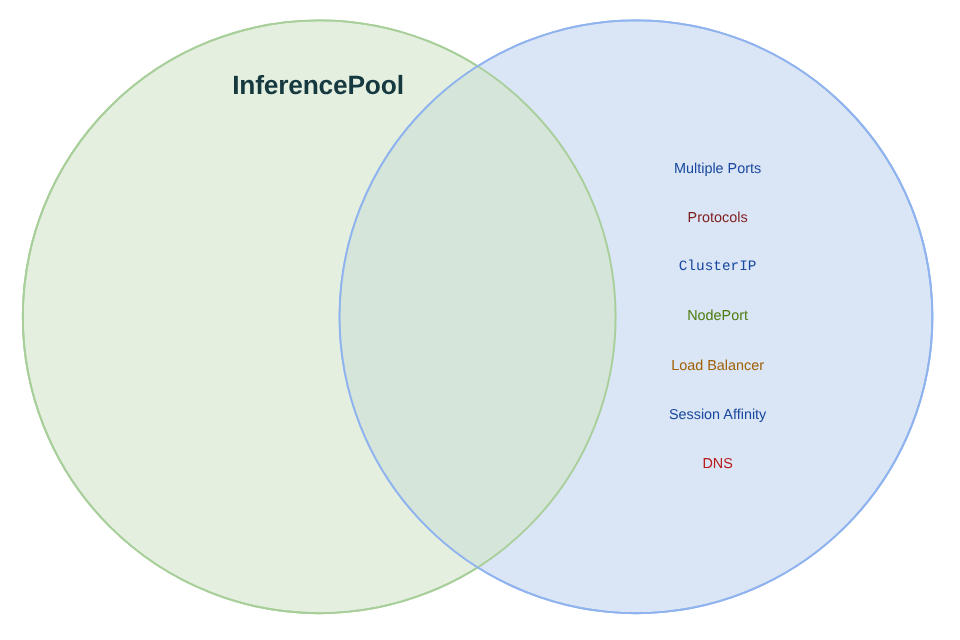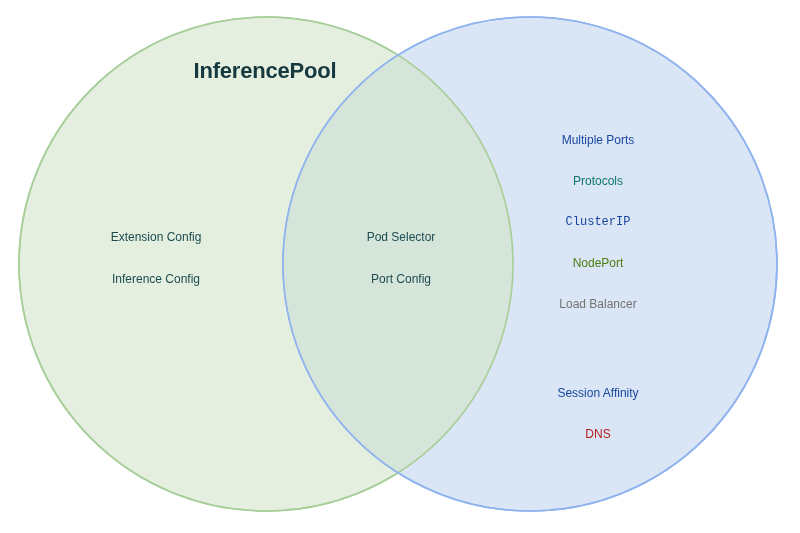--- a/index.html
+++ b/index.html
@@ -121,34 +121,26 @@
 
     <circle cx="266" cy="264" r="247" fill="none" stroke="#a8cf9a" stroke-width="1.6"></circle>
     <circle cx="530" cy="264" r="247" fill="none" stroke="#8fb3ee" stroke-width="1.6"></circle>
   </svg>
 
   <div class="label-layer">
 
     <div class="venn-title" id="title-left" style="color: rgb(22, 56, 63);">InferencePool</div>
 
 
-    <div class="item-list" id="list-left">
-      <div class="venn-item" style="color: rgb(28, 76, 81);">Extension Config</div>
-      <div class="venn-item" style="color: rgb(28, 76, 81);">Inference Config</div>
-    </div>
 
-    <div class="item-list" id="list-center">
-      <div class="venn-item" style="color: rgb(28, 76, 81);">Pod Selector</div>
-      <div class="venn-item" style="color: rgb(28, 76, 81);">Port Config</div>
-    </div>
 
     <div class="item-list" id="list-right">
       <div class="venn-item" style="color: rgb(23, 71, 158);">Multiple Ports</div>
-      <div class="venn-item" style="color: #0f766e;">Protocols</div>
+      <div class="venn-item" style="color: #7f1d1d;">Protocols</div>
       <div class="venn-item" style="color: rgb(23, 71, 158); font-family: Liberation Mono, monospace;">ClusterIP</div>
       <div class="venn-item" style="color: #4d7c0f;">NodePort</div>
-      <div class="venn-item" style="color: #737373;">Load Balancer</div>
-      <div class="venn-item" style="color: rgb(23, 71, 158); margin-top: 48px;">Session Affinity</div>
+      <div class="venn-item" style="color: #a16207;">Load Balancer</div>
+      <div class="venn-item" style="color: rgb(23, 71, 158);">Session Affinity</div>
       <div class="venn-item" style="color: #b91c1c;">DNS</div>
     </div>
 
   </div>
 </div>
 
 </body></html>

